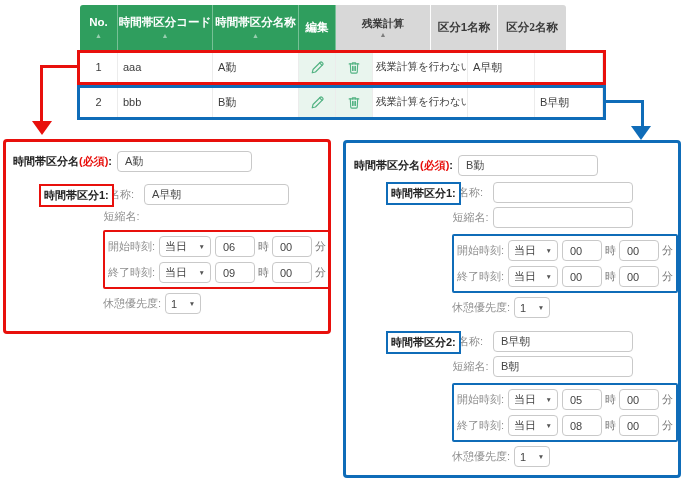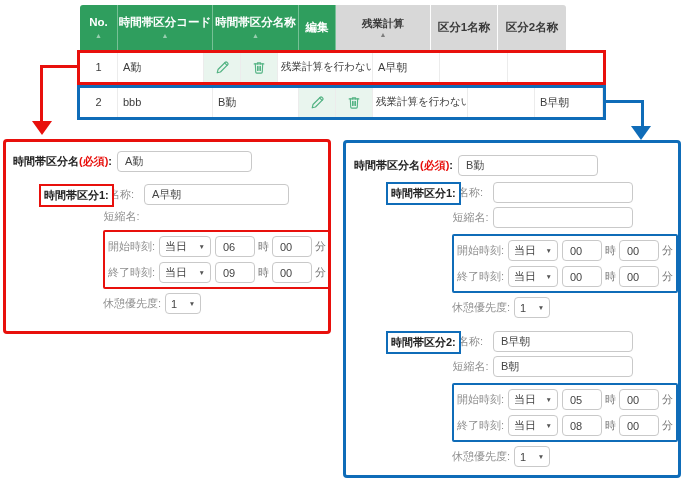--- a/index.html
+++ b/index.html
@@ -8,21 +8,21 @@
   .canvas { position:relative; width:685px; height:484px; background:#fff; overflow:hidden; color:#3c3c3c; }
 
   
   .tbl { position:absolute; left:80px; top:5px; width:523px; font-size:11px; z-index:1; }
   .thead { display:flex; height:45px; }
   .th { display:flex; flex-direction:column; align-items:center; justify-content:center;
         background:#2f9e5e; color:#fff; font-weight:bold; font-size:11.5px;
         border-right:1px solid rgba(255,255,255,.35); line-height:1.15; text-align:center; }
   .th:first-child { border-top-left-radius:3px; }
   .th.gray { background:#d8d8d8; color:#3a3a3a; border-right:1px solid #fdfdfd; }
-  .th.gray:last-child { border-top-right-radius:3px; border-right:none; }
+  .th.gray:last-child { border-top-right-radius:3px; border-right:none;font-family:Liberation Serif, serif; }
   .sort { font-size:7px; line-height:6px; margin-top:3px; opacity:.5; }
   .th.gray .sort { color:#6e6e6e; opacity:.85; }
   .tr { display:flex; height:35px; background:#fff; }
   .td { display:flex; align-items:center; padding:0 5px; border-right:1px solid #ececec;
         border-bottom:1px solid #e2e2e2; overflow:hidden; white-space:nowrap; }
   .td.center { justify-content:center; padding:0; }
   .td.icon-cell { justify-content:center; background:#e9f5ee; padding:0; cursor:pointer; }
   .c-no{width:38px}.c-code{width:95px}.c-name{width:86px}.c-edit{width:37px}
   .c-del{width:37px}.c-ot{width:95px;font-size:10.5px;padding:0 3px}.c-c1{width:67px}.c-c2{width:68px}
 
@@ -116,20 +116,21 @@
       <div class="th gray c-c1">
         <span>区分1名称</span>
       </div>
       <div class="th gray c-c2">
         <span>区分2名称</span>
       </div>
     </div>
 
     <div class="tr">
       <div class="td c-no center">1</div>
+      <div class="td c-code">aaa</div>
       <div class="td c-name">A勤</div>
       <div class="td c-edit icon-cell">
         <svg class="icon-svg" width="17" height="17" viewBox="0 0 20 20" fill="none" stroke="#53b383" stroke-width="1.4" stroke-linecap="round" stroke-linejoin="round">
             <path d="M3.8 16.2l.9-3.8 8.6-8.6c.5-.5 1.3-.5 1.8 0l1.1 1.1c.5.5.5 1.3 0 1.8l-8.6 8.6-3.8.9z"></path>
             <path d="M12.5 4.6l2.9 2.9"></path>
           </svg>
       </div>
       <div class="td c-del icon-cell">
         <svg class="icon-svg" width="16" height="17" viewBox="0 0 20 20" fill="none" stroke="#53b383" stroke-width="1.4" stroke-linecap="round" stroke-linejoin="round">
             <path d="M4 5.5h12"></path>

